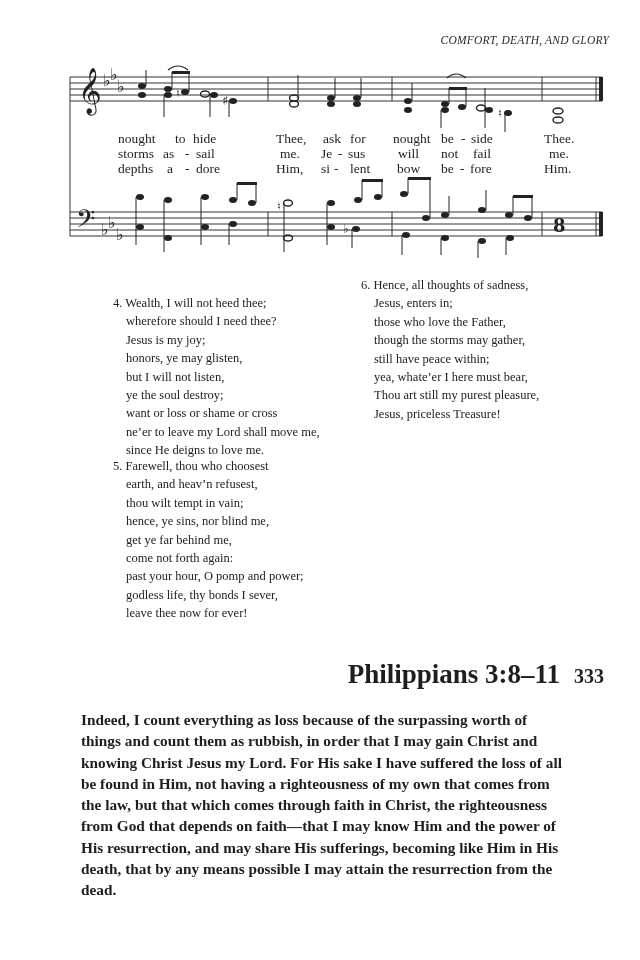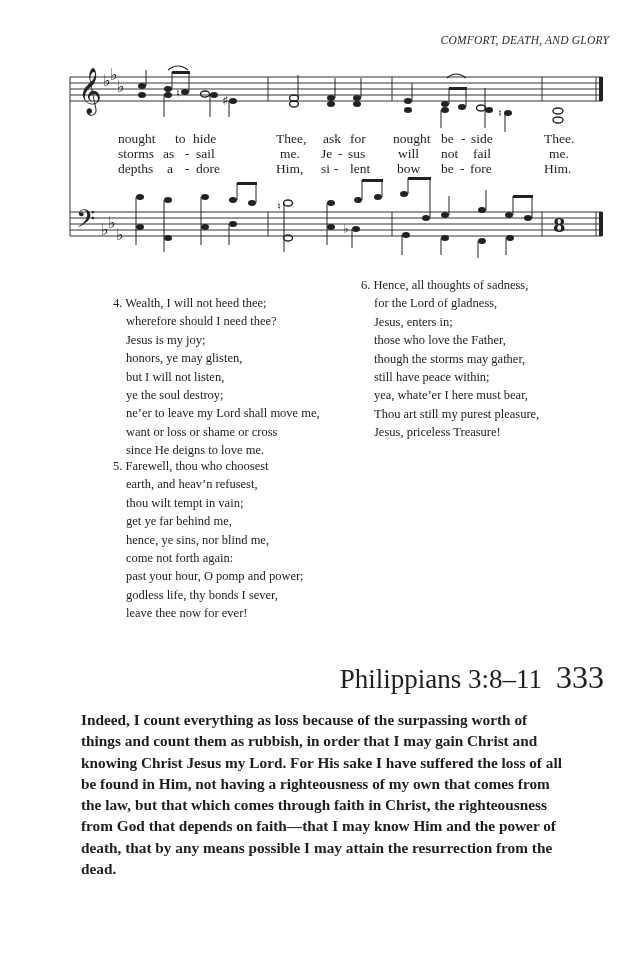--- a/index.html
+++ b/index.html
@@ -9,22 +9,22 @@
                   letter-spacing: 0.2px; color: #2a2a2a; font-style: italic; }
   .music { position: absolute; left: 0; top: 0; width: 640px; height: 260px; }
   .lyrics { position: absolute; font-size: 13.5px; line-height: 15px; color: #1e1e1e; text-align: center; }
   .lyric-row { position: absolute; left: 0; white-space: nowrap; height: 15px; }
   .syl { position: absolute; top: 0; white-space: nowrap; }
   .stanza { position: absolute; font-size: 12.5px; line-height: 18.4px; color: #222; }
   .stanza .line { white-space: nowrap; padding-left: 13px; }
   .stanza .line.first { padding-left: 0; }
   .scripture-title { position: absolute; top: 659px; right: 36px; white-space: nowrap;
                      font-size: 27px; color: #1e1e1e; }
-  .scripture-title .ref { font-weight: normal; }
-  .scripture-title .num { font-weight: normal; margin-left: 14px; font-size: 32px; }
+  .scripture-title .ref { font-weight: bold; }
+  .scripture-title .num { font-weight: bold; margin-left: 14px; font-size: 20px; }
   .scripture-text { position: absolute; left: 81px; top: 709px; width: 540px;
                     font-size: 15.3px; line-height: 21.3px; font-weight: bold; color: #1e1e1e; }
   .scripture-text .tl { white-space: nowrap; display: block; }
 </style>
 </head>
 <body>
 
 <div class="running-head">COMFORT, DEATH, AND GLORY</div>
 
 <svg class="music" viewBox="0 0 640 260" xmlns="http://www.w3.org/2000/svg">
@@ -230,55 +230,55 @@
   </div>
 </div>
 
 <div class="stanza" style="left:113px;top:276px;margin-top:18px;">
   <div class="line first">4. Wealth, I will not heed thee;</div>
   <div class="line">wherefore should I need thee?</div>
   <div class="line">Jesus is my joy;</div>
   <div class="line">honors, ye may glisten,</div>
   <div class="line">but I will not listen,</div>
   <div class="line">ye the soul destroy;</div>
+  <div class="line">want or loss or shame or cross</div>
   <div class="line">ne’er to leave my Lord shall move me,</div>
-  <div class="line">want or loss or shame or cross</div>
   <div class="line">since He deigns to love me.</div>
 </div>
 
 <div class="stanza" style="left:113px;top:457px;">
   <div class="line first">5. Farewell, thou who choosest</div>
   <div class="line">earth, and heav’n refusest,</div>
   <div class="line">thou wilt tempt in vain;</div>
+  <div class="line">hence, ye sins, nor blind me,</div>
   <div class="line">get ye far behind me,</div>
-  <div class="line">hence, ye sins, nor blind me,</div>
   <div class="line">come not forth again:</div>
   <div class="line">past your hour, O pomp and power;</div>
   <div class="line">godless life, thy bonds I sever,</div>
   <div class="line">leave thee now for ever!</div>
 </div>
 
 <div class="stanza" style="left:361px;top:276px;">
   <div class="line first">6. Hence, all thoughts of sadness,</div>
-  <div class="line">for the Lord of gladness,</div>
   <div class="line">Jesus, enters in;</div>
   <div class="line">those who love the Father,</div>
   <div class="line">though the storms may gather,</div>
   <div class="line">still have peace within;</div>
   <div class="line">yea, whate’er I here must bear,</div>
   <div class="line">Thou art still my purest pleasure,</div>
   <div class="line">Jesus, priceless Treasure!</div>
 </div>
 
 <div class="scripture-title">
   <span class="ref">Philippians 3:8–11</span><span class="num">333</span>
 </div>
 
 <div class="scripture-text">
   <span class="tl">Indeed, I count everything as loss because of the surpassing worth of</span>
   <span class="tl">things and count them as rubbish, in order that I may gain Christ and</span>
   <span class="tl">knowing Christ Jesus my Lord. For His sake I have suffered the loss of all</span>
   <span class="tl">be found in Him, not having a righteousness of my own that comes from</span>
   <span class="tl">the law, but that which comes through faith in Christ, the righteousness</span>
   <span class="tl">from God that depends on faith—that I may know Him and the power of</span>
+  <span class="tl">His resurrection, and may share His sufferings, becoming like Him in His</span>
   <span class="tl">death, that by any means possible I may attain the resurrection from the</span>
   <span class="tl">dead.</span>
 </div>
 
 </body></html>

